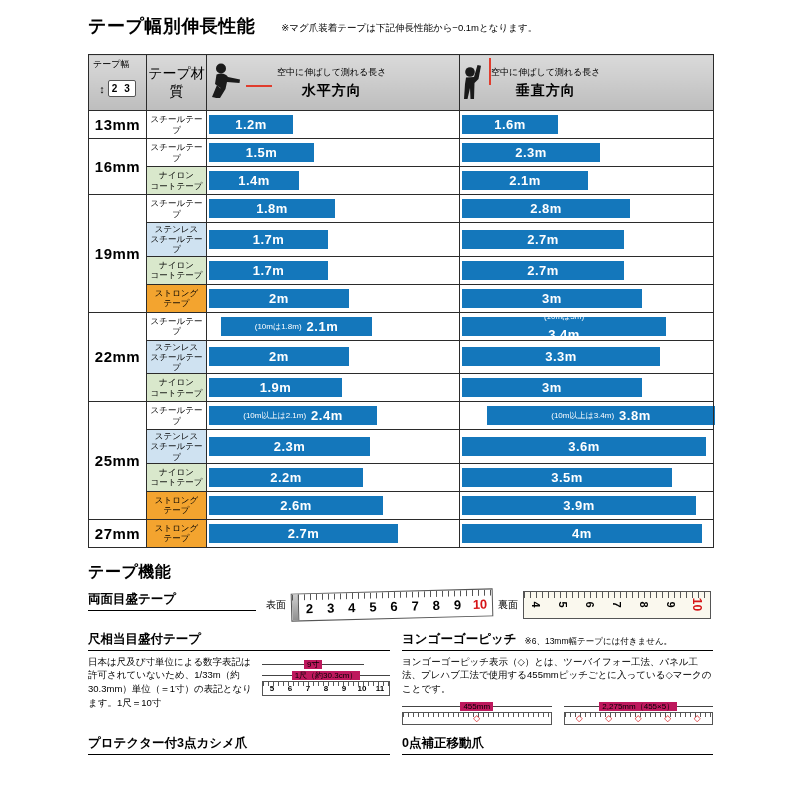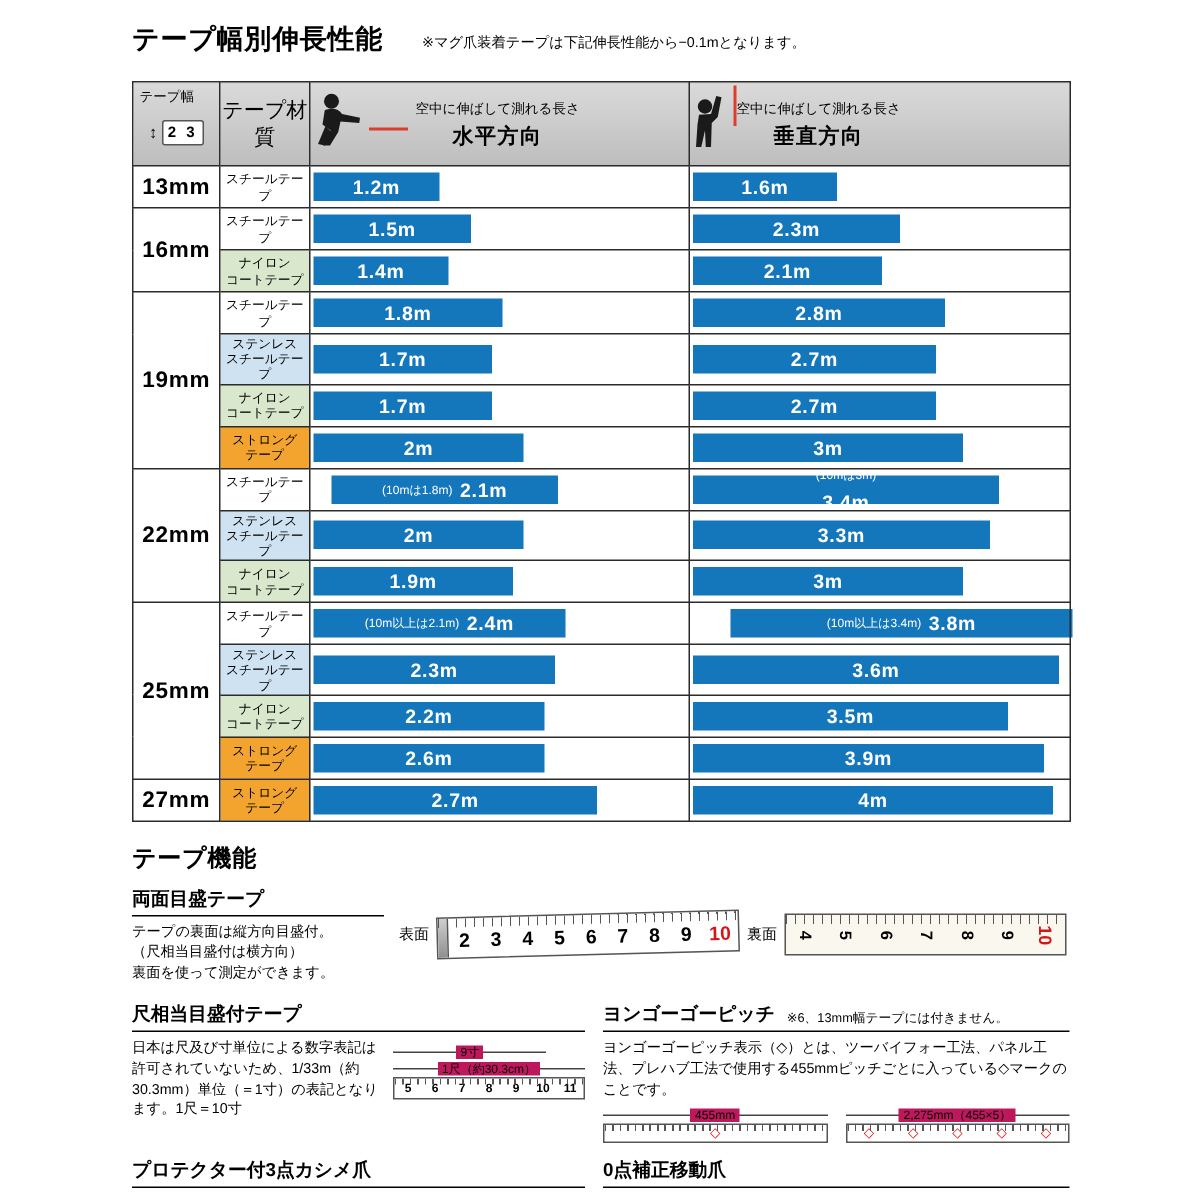--- a/index.html
+++ b/index.html
@@ -319,21 +319,21 @@
           <td class="barcell">
             <div class="bar" style="width: 210px;">
               <span class="val">3.5m</span>
             </div>
           </td>
         </tr>
         <tr>
           <td class="mat m-strong">ストロング
 テープ</td>
           <td class="barcell">
-            <div class="bar" style="width: 154px;">
+            <div class="bar" style="width: 174px;">
               <span class="val">2.6m</span>
             </div>
           </td>
           <td class="barcell">
             <div class="bar" style="width: 234px;">
               <span class="val">3.9m</span>
             </div>
           </td>
         </tr>
         <tr>
@@ -353,23 +353,20 @@
         </tr>
       </tbody>
   </table>
 
   <div class="features">
     <div class="sec-title">テープ機能</div>
 
     <div class="feat-double">
       <div class="ftext">
         <div class="h3">両面目盛テープ</div>
-        <p class="body">テープの裏面は縦方向目盛付。
-（尺相当目盛付は横方向）
-裏面を使って測定ができます。</p>
       </div>
       <div class="fimgs">
         <span class="side">表面</span>
         <div class="tape-strip front">
           <span class="hook"></span>
           <span class="nums">
               <span class="num">2</span>
               <span class="num">3</span>
               <span class="num">4</span>
               <span class="num">5</span>

